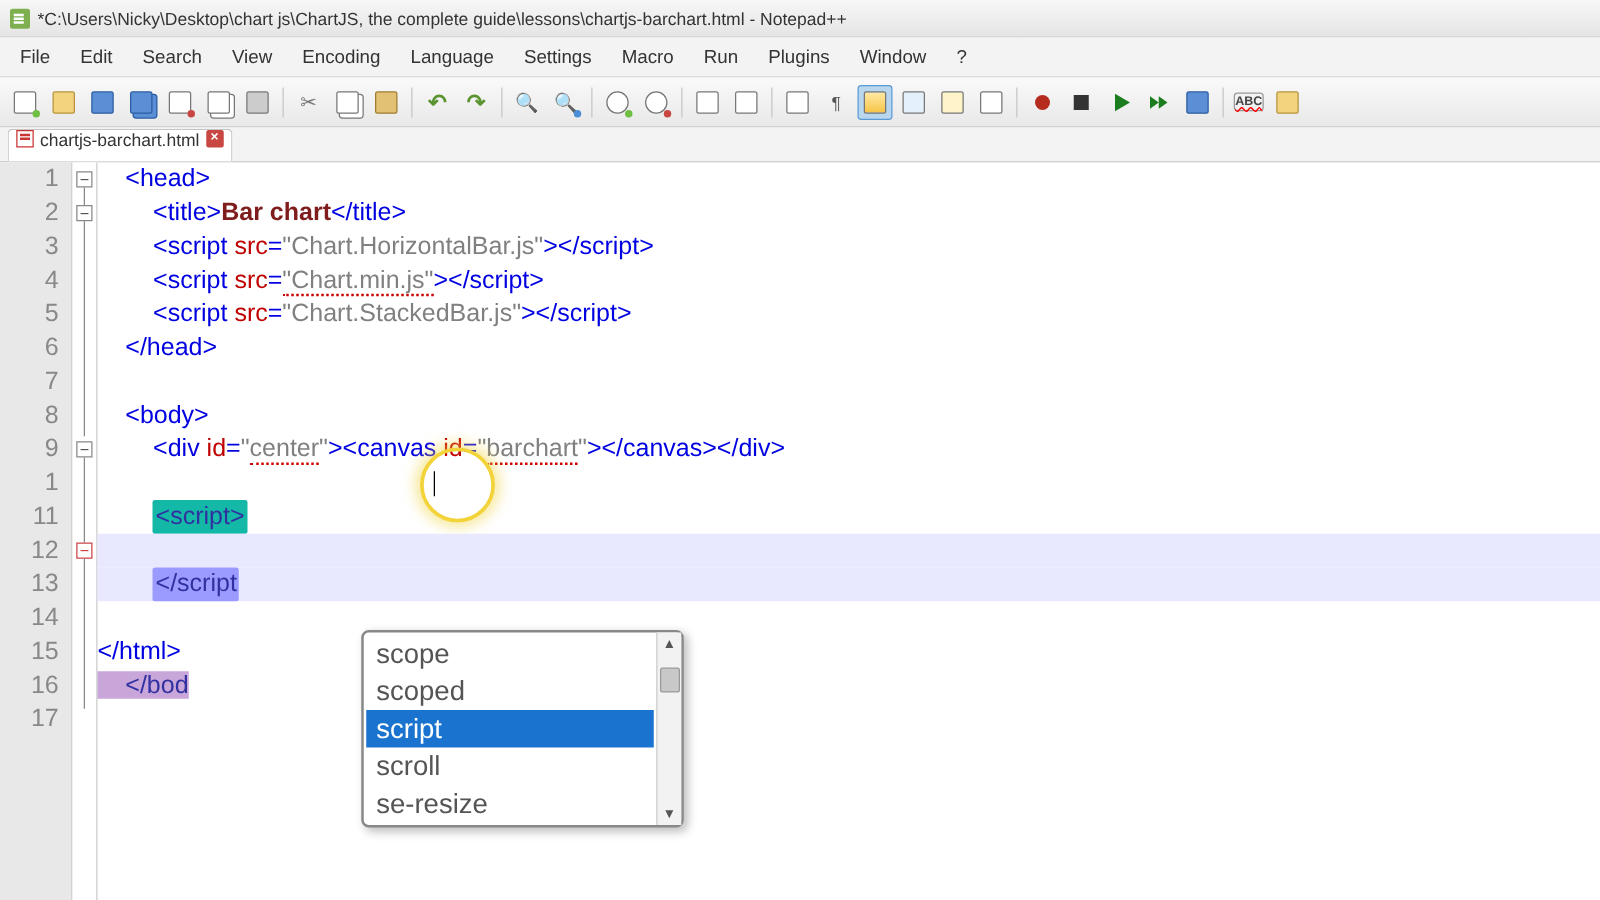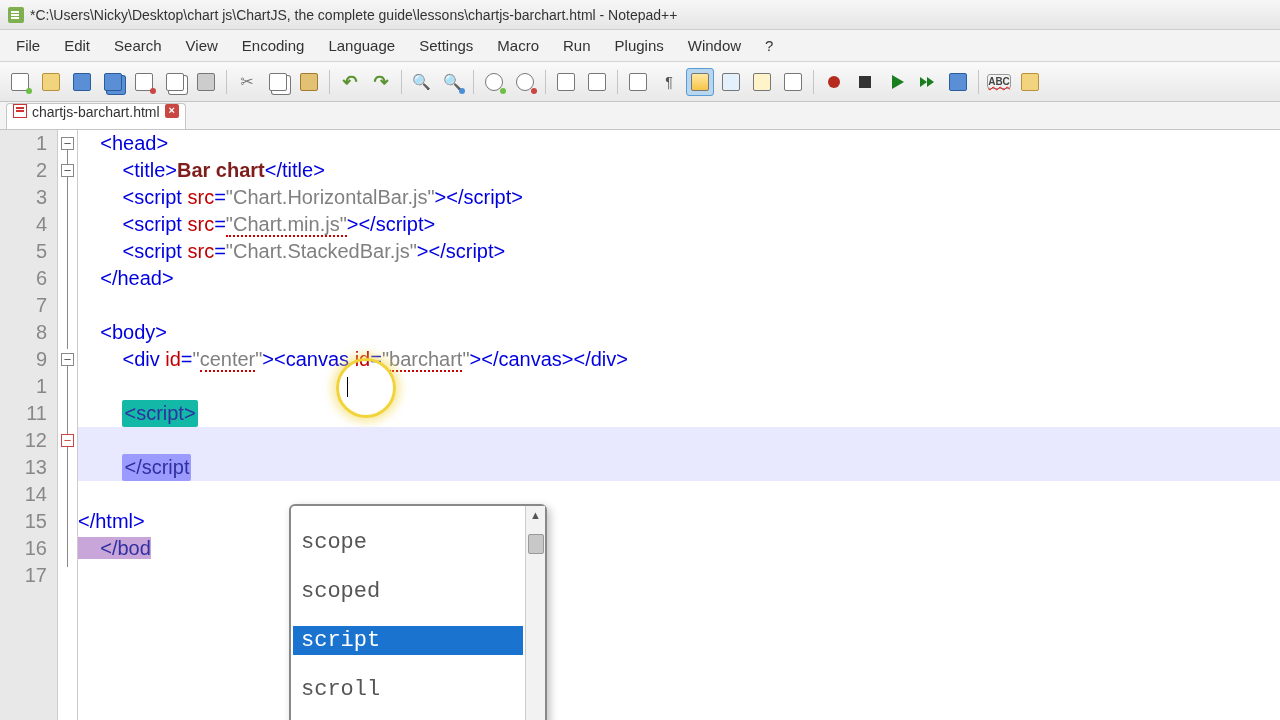--- a/index.html
+++ b/index.html
@@ -50,21 +50,21 @@
 .hl-active { background: #e8e8ff; }
 .match-open { background: #14b8a6; border-radius:2px; }
 .match-close { background: #9b9bff; border-radius:2px; }
 .partial-body { background: #c9a6d9; }
 .cursor-mark { position:absolute; left:258px; top:-15px; width:60px; height:60px; border:3px solid #f2d33a; border-radius:50%; box-shadow:0 0 10px 4px rgba(242,211,58,0.5); pointer-events:none; }
 .ibeam { position:absolute; width:1px; height:20px; background:#000; top:4px; left:269px; }
 
 .autocomplete { position:absolute; left:211px; top:374px; width:258px; background:#fff; border:2px solid #888; border-radius:6px; box-shadow:3px 3px 8px rgba(0,0,0,0.25); }
 .ac-body { display:flex; }
 .ac-list { flex:1; padding:2px; }
-.ac-item { padding:2px 8px; font-size:22px; font-family:Liberation Mono, monospace; color:#555; cursor:default;margin-top:20px; }
+.ac-item { padding:2px 8px; font-size:22px; font-family:Liberation Sans, sans-serif; color:#555; cursor:default; }
 .ac-item.selected { background:#1a74cf; color:#fff; }
 .ac-scroll { width:20px; border-left:1px solid #ccc; background:#f2f2f2; display:flex; flex-direction:column; }
 .ac-arrow { height:18px; text-align:center; font-size:11px; color:#555; line-height:18px; }
 .ac-thumb { width:16px; height:20px; background:#c8c8c8; border:1px solid #999; margin:10px auto 0; border-radius:2px; }
 </style>
 </head>
 <body>
 
 <div class="title-bar">
   <div class="app-icon"></div>

